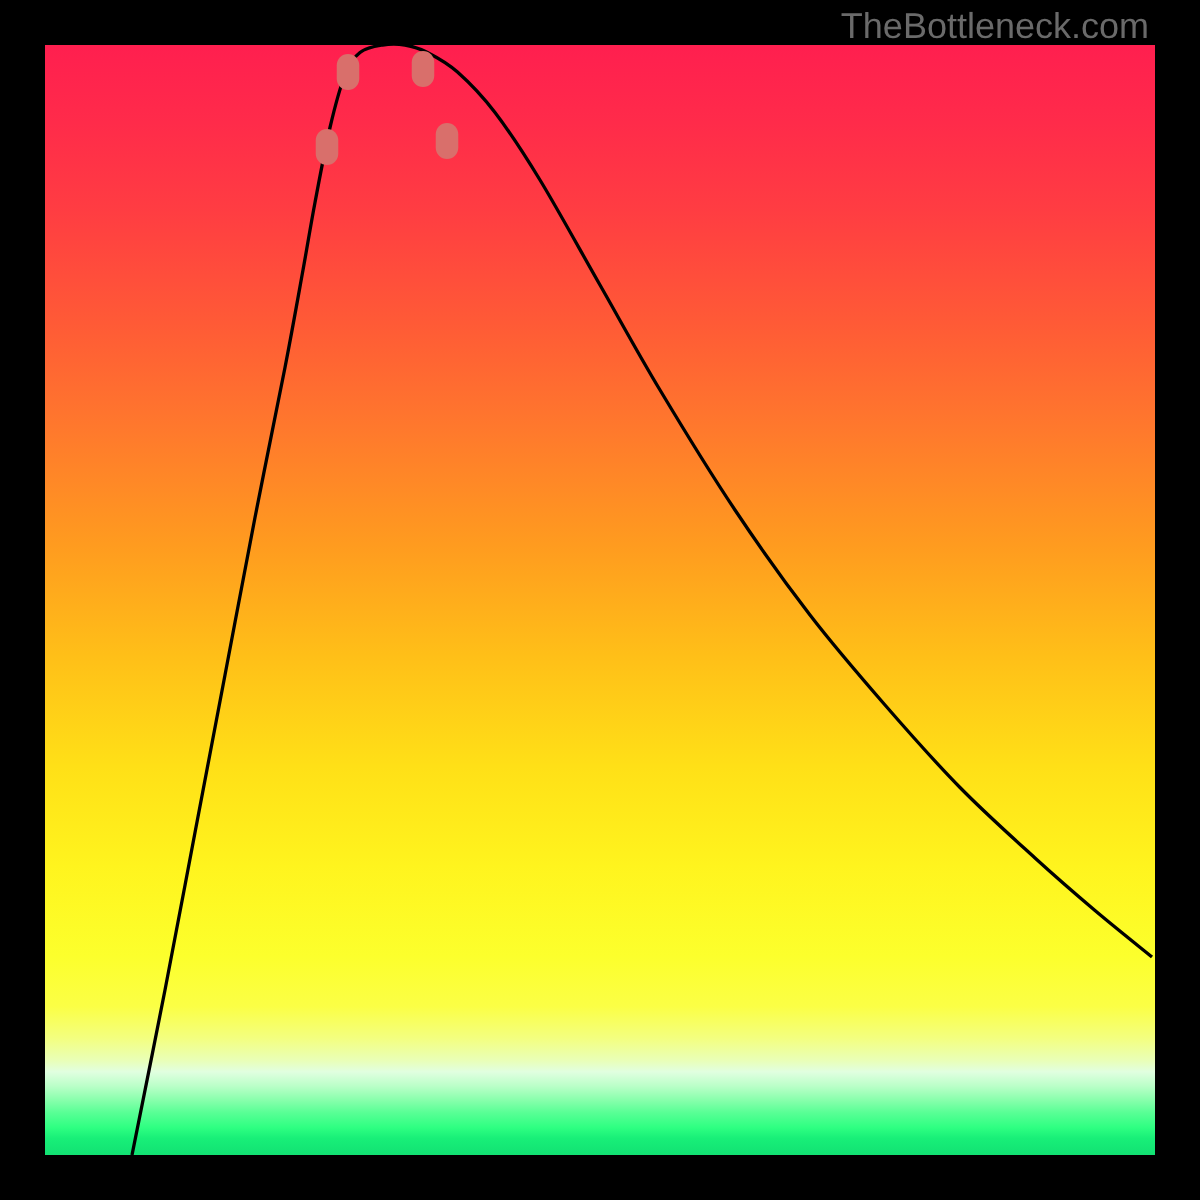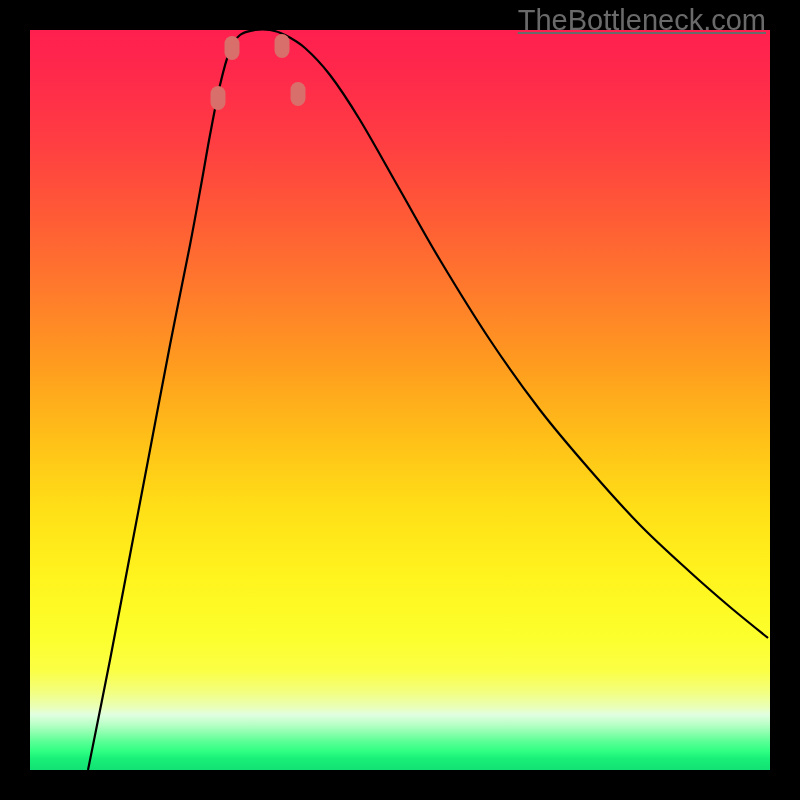--- a/index.html
+++ b/index.html
@@ -23,24 +23,23 @@
     position: absolute;
     left: 0; top: 0;
     width: 100%;
     height: 100%;
   }
   .watermark {
     position: absolute;
     top: 4px;
     right: 34px;
     color: #6a6a6a;
-    font-size: 29px;
+    font-size: 24px;
     font-weight: 500;
     letter-spacing: 0px;
-    text-decoration: underline;
   }
   svg.curve {
     position: absolute;
     left: 0; top: 0;
     width: 100%;
     height: 100%;
     overflow: visible;
   }
 </style>
 </head>

